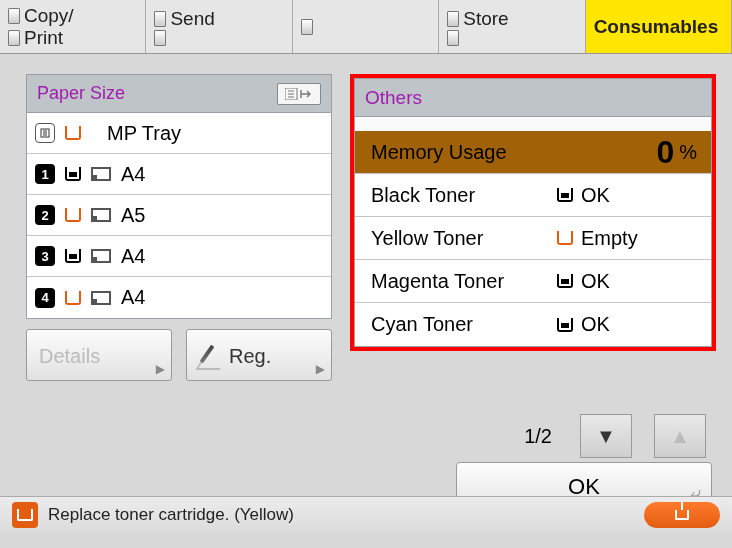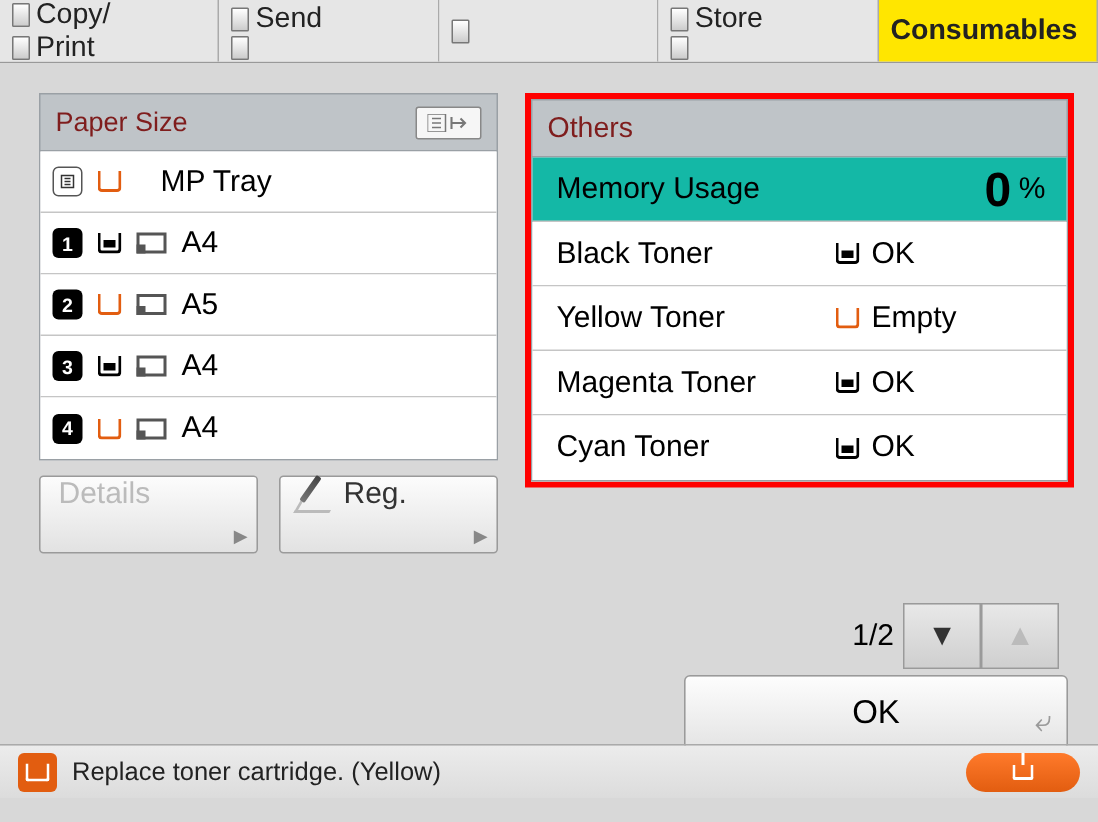--- a/index.html
+++ b/index.html
@@ -1,41 +1,41 @@
 <!DOCTYPE html>
 <html><head>
 <meta charset="utf-8">
 <style>
   * { box-sizing: border-box; margin: 0; padding: 0; }
   html, body { width: 732px; height: 548px; font-family: Arial, Helvetica, sans-serif; }
   body { background: #d8d8d8; }
 
   
-  .tabs { display: flex; height: 42px; background: #fff; border-bottom: 1px solid #999; }
+  .tabs { display: flex; height: 54px; background: #fff; border-bottom: 1px solid #999; }
   .tab {
     flex: 1; display: flex; flex-direction: column; justify-content: center;
     padding: 4px 8px; border-right: 1px solid #aaa; background: #e6e6e6;
     font-size: 19px; color: #222; position: relative;
   }
   .tab.active { background: #ffe600; font-weight: bold; }
   .tab .line { display: flex; align-items: center; gap: 4px; }
   .lamp {
     width: 12px; height: 16px; border: 1px solid #777; background: linear-gradient(#fff,#ccc);
     display: inline-block; border-radius: 1px;
   }
 
   
   .main { display: flex; padding: 20px 16px 6px 26px; gap: 18px; height: 380px; }
 
   
   .panel { flex: 1; }
   .panel-paper { max-width: 306px; display:flex; flex-direction:column; }
   .panel-header {
     background: #bfc4c8; height: 38px; display: flex; align-items: center;
-    padding: 0 10px; font-size: 18px; color: #7f1d1d; border: 1px solid #9aa0a5;
+    padding: 0 10px; font-size: 18px; color: #a21caf; border: 1px solid #9aa0a5;
     border-bottom: none; position: relative;
   }
   .panel-header .header-btn {
     margin-left: auto; width: 44px; height: 22px; background:#f6f6f6;
     border:1px solid #888; border-radius:2px; display:flex; align-items:center; justify-content:center;
   }
   .panel-body { border: 1px solid #9aa0a5; background:#fafafa; }
 
   .row {
     display:flex; align-items:center; height:41px; padding:0 8px;
@@ -52,46 +52,46 @@
   .tray-full::after { content:""; position:absolute; left:2px; right:2px; bottom:2px; height:5px; background:#000;}
   .tray-empty { border-color:#e25d10; }
   .page-glyph {
     width:20px; height:14px; border:2px solid #555; display:inline-block; position:relative;
   }
   .page-glyph::after { content:""; position:absolute; bottom:-2px; left:-2px; width:6px; height:6px; background:#555; }
 
   .btn-row { display:flex; gap:14px; margin-top:10px; }
   .sbtn {
     height:52px; flex:1; background:linear-gradient(#fcfcfc,#e2e2e2);
-    border:1px solid #9a9a9a; border-radius:3px; display:flex; align-items:flex-start;
-    padding:0 12px; font-size:20px; color:#333; position:relative;
+    border:1px solid #9a9a9a; border-radius:3px; display:flex; align-items:flex-end;
+    padding:12px 12px; font-size:20px; color:#333; position:relative;
   }
   .sbtn.disabled { color:#bbb; }
   .sbtn .arrow { position:absolute; right:6px; bottom:4px; font-size:12px; color:#888; }
   .pen-icon { width:22px; height:22px; position:relative; margin-right:8px; }
   .pen-icon::before { content:""; position:absolute; left:0; top:12px; width:22px; height:10px; border-bottom:2px solid #bbb; border-left:2px solid #bbb; transform:skewX(-30deg);}
   .pen-icon::after { content:""; position:absolute; left:6px; top:-2px; width:4px; height:20px; background:linear-gradient(#444,#777); transform:rotate(35deg); border-radius:1px;}
 
   
   .panel-others .panel-header { font-size:19px; }
   .others-wrap { border:4px solid #ff0000; padding:0; }
   .panel-others { flex:1; }
   .orow {
     display:flex; align-items:center; height:43px; padding:0 14px 0 16px;
     border-bottom:1px solid #c5c5c5; font-size:20px; background:#fff;
   }
-  .orow.mem { background:#14b8a6; }
+  .orow.mem { background:#a16207;margin-top:14px; }
   .orow.last { border-bottom:none; }
   .olabel { flex:1; }
   .ostatus { display:flex; align-items:center; gap:8px; width:140px; }
   .big-val { font-size:32px; font-weight:bold; margin-left:auto; letter-spacing:1px;}
   .unit { font-size:20px; margin-left:4px;}
 
   
-  .pager-row { display:flex; align-items:center; justify-content:flex-end; padding:0 26px; gap:0; margin-top:-20px;}
+  .pager-row { display:flex; align-items:center; justify-content:flex-end; padding:0 26px; gap:22px; margin-top:-20px;}
   .pager-lbl { font-size:20px; margin-right:6px;}
   .pgbtn {
     width:52px; height:44px; background:linear-gradient(#e8e8e8,#cfcfcf);
     border:1px solid #9a9a9a; display:flex; align-items:center; justify-content:center;
     font-size:20px; color:#333;
   }
   .pgbtn.disabled { color:#bbb; }
 
   .ok-row { display:flex; justify-content:flex-end; padding:4px 20px 0 0; }
   .ok-btn {

